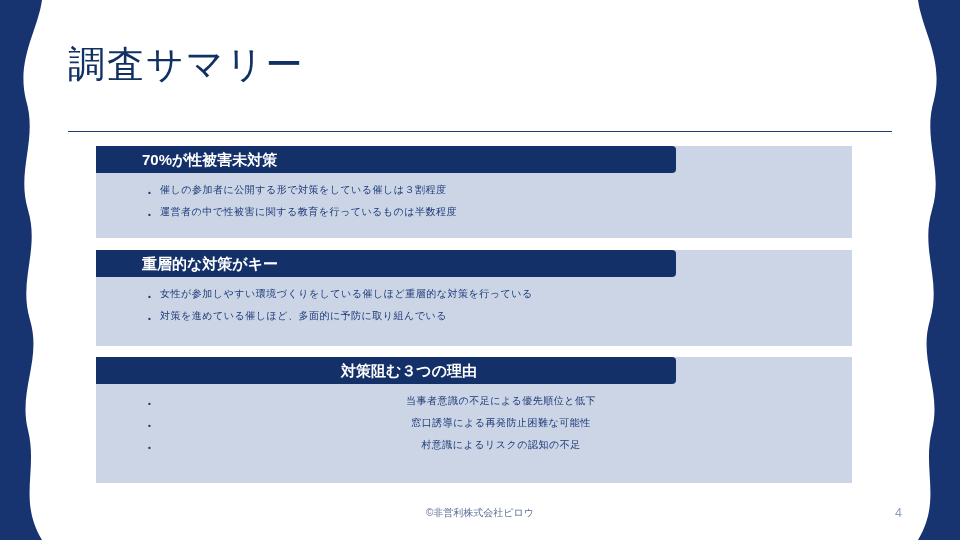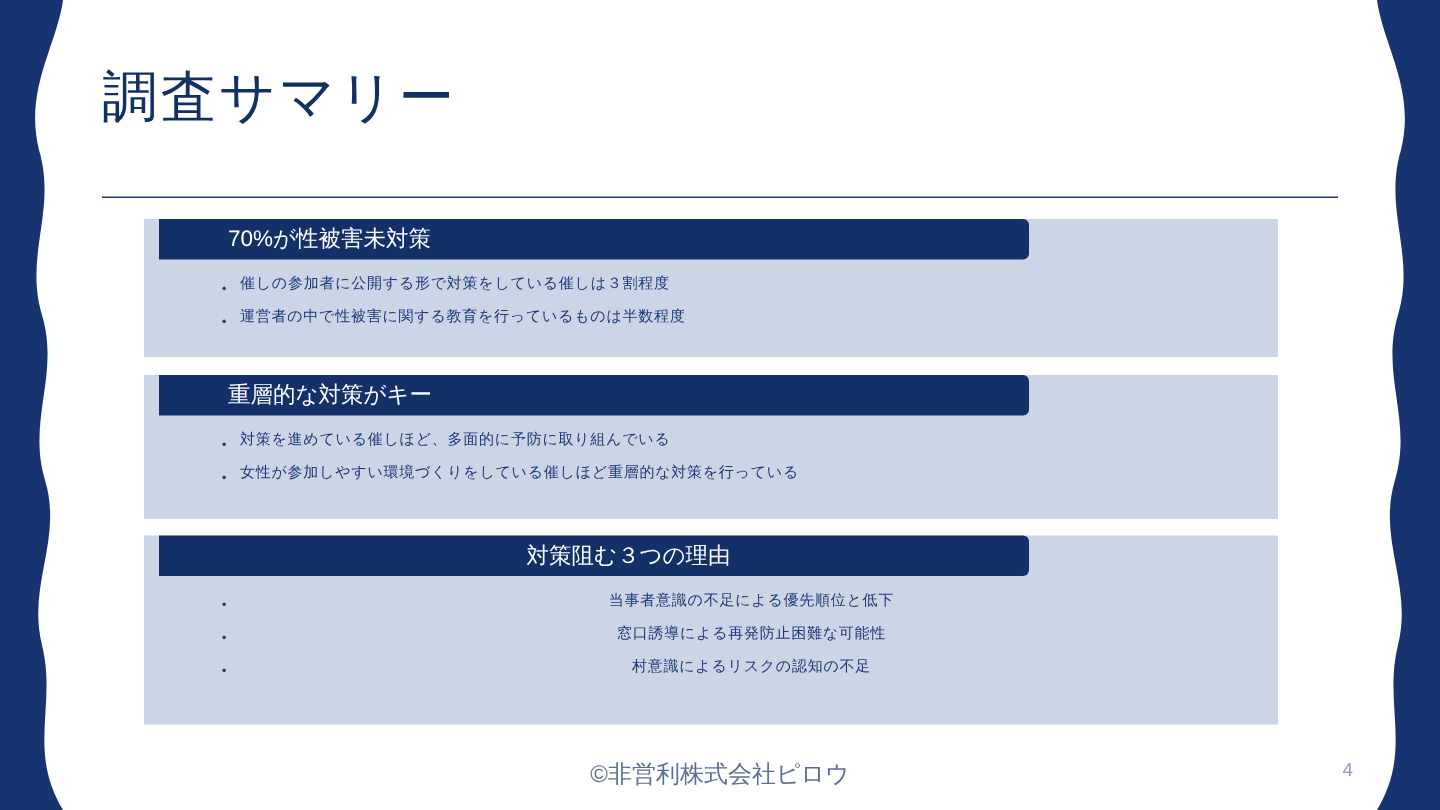--- a/index.html
+++ b/index.html
@@ -67,27 +67,27 @@
     left: 96px;
     width: 756px;
     background: #ccd5e6;
   }
   .panel.p1 { top: 146px; height: 92px; }
   .panel.p2 { top: 250px; height: 96px; }
   .panel.p3 { top: 357px; height: 126px; text-align: center; }
 
   .header-bar {
     position: absolute;
-    left: 10px;
+    left: 0;
     top: 0;
     height: 27px;
     background: #133069;
     color: #ffffff;
     font-size: 15px;
-    font-weight: normal;
+    font-weight: bold;
     line-height: 27px;
     padding-left: 46px;
     box-sizing: border-box;
     border-radius: 0 4px 4px 0;
   }
   .hb1 { width: 580px; }
   .hb2 { width: 580px; }
   .hb3 { width: 580px; }
 
   .bullets {
@@ -113,21 +113,21 @@
     font-size: 14.5px;
     color: #1b3a77;
   }
   .footer-text {
     position: absolute;
     left: 0;
     top: 506px;
     width: 960px;
     text-align: center;
     color: #5b6f96;
-    font-size: 16px;
+    font-size: 10px;
   }
   .page-number {
     position: absolute;
     right: 58px;
     top: 506px;
     color: #8e9dbb;
     font-size: 12.5px;
   }
 </style>
 </head>
@@ -156,22 +156,22 @@
       <div class="header-bar hb1">70%が性被害未対策</div>
       <div class="bullets">
         <div class="bullet">催しの参加者に公開する形で対策をしている催しは３割程度</div>
         <div class="bullet">運営者の中で性被害に関する教育を行っているものは半数程度</div>
       </div>
     </div>
 
     <div class="panel p2">
       <div class="header-bar hb2">重層的な対策がキー</div>
       <div class="bullets">
+        <div class="bullet">女性が参加しやすい環境づくりをしている催しほど重層的な対策を行っている</div>
         <div class="bullet">対策を進めている催しほど、多面的に予防に取り組んでいる</div>
-        <div class="bullet">女性が参加しやすい環境づくりをしている催しほど重層的な対策を行っている</div>
       </div>
     </div>
 
     <div class="panel p3">
       <div class="header-bar hb3">対策阻む３つの理由</div>
       <div class="bullets">
         <div class="bullet">当事者意識の不足による優先順位と低下</div>
         <div class="bullet">窓口誘導による再発防止困難な可能性</div>
         <div class="bullet">村意識によるリスクの認知の不足</div>
       </div>

